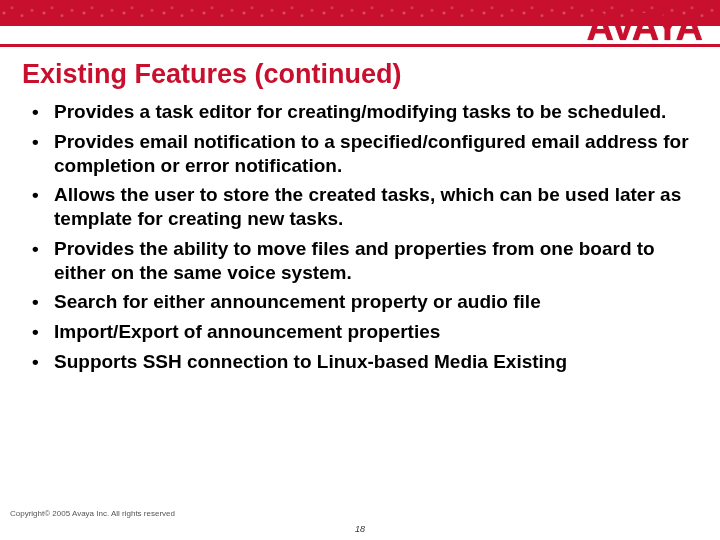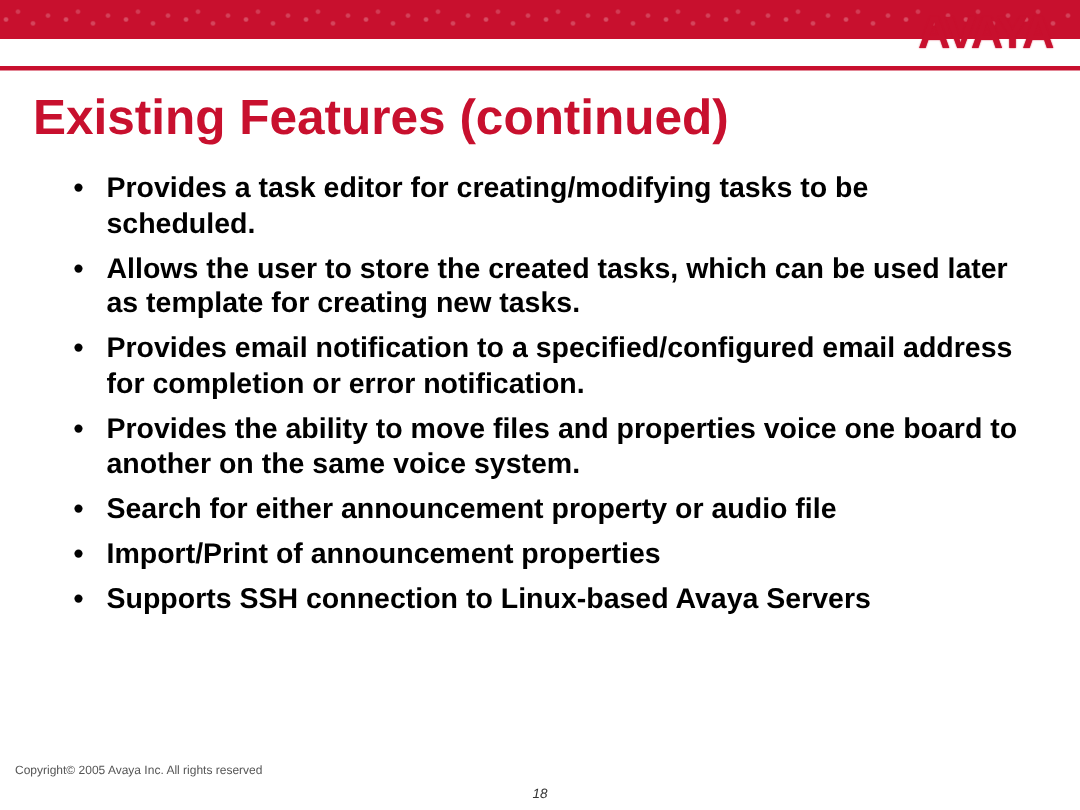--- a/index.html
+++ b/index.html
@@ -26,41 +26,41 @@
   .logo-wrap {
     position: absolute;
     top: 6px;
     right: 18px;
     display: flex;
     align-items: center;
   }
   .logo-text {
     color: #c8102e;
     font-weight: 900;
-    font-size: 30px;
+    font-size: 38px;
     letter-spacing: -1px;
     font-family: Arial, Helvetica, sans-serif;
     text-shadow: 0 0 1px #c8102e;
   }
   .divider {
     margin-top: 18px;
     border-top: 3px solid #c8102e;
     width: 100%;
   }
   .content {
     padding: 8px 22px 0 22px;
   }
   .title {
     color: #c8102e;
     font-weight: bold;
-    font-size: 33px;
+    font-size: 27px;
     margin: 4px 0 10px 0;
   }
   ul.bullets {
-    margin: 17px;
+    margin: 0;
     padding-left: 28px;
     list-style: none;
   }
   ul.bullets li {
     position: relative;
     font-size: 19px;
     font-weight: bold;
     color: #000;
     line-height: 1.25;
     margin-bottom: 6px;
@@ -99,23 +99,23 @@
 <div class="logo-wrap">
   <span class="logo-text">AVAYA</span>
 </div>
 
 <div class="divider"></div>
 
 <div class="content">
   <div class="title">Existing Features (continued)</div>
   <ul class="bullets">
     <li>Provides a task editor for creating/modifying tasks to be scheduled.</li>
+    <li>Provides email notification to a specified/configured email address for completion or error notification.</li>
     <li>Allows the user to store the created tasks, which can be used later as template for creating new tasks.</li>
-    <li>Provides email notification to a specified/configured email address for completion or error notification.</li>
-    <li>Provides the ability to move files and properties voice one board to another on the same voice system.</li>
+    <li>Provides the ability to move files and properties from one board to either on the same voice system.</li>
     <li>Search for either announcement property or audio file</li>
-    <li>Import/Print of announcement properties</li>
-    <li>Supports SSH connection to Linux-based Avaya Servers</li>
+    <li>Import/Export of announcement properties</li>
+    <li>Supports SSH connection to Linux-based Media Existing</li>
   </ul>
 </div>
 
 <div class="footer">Copyright© 2005 Avaya Inc. All rights reserved</div>
 <div class="pagenum">18</div>
 
 </body></html>

